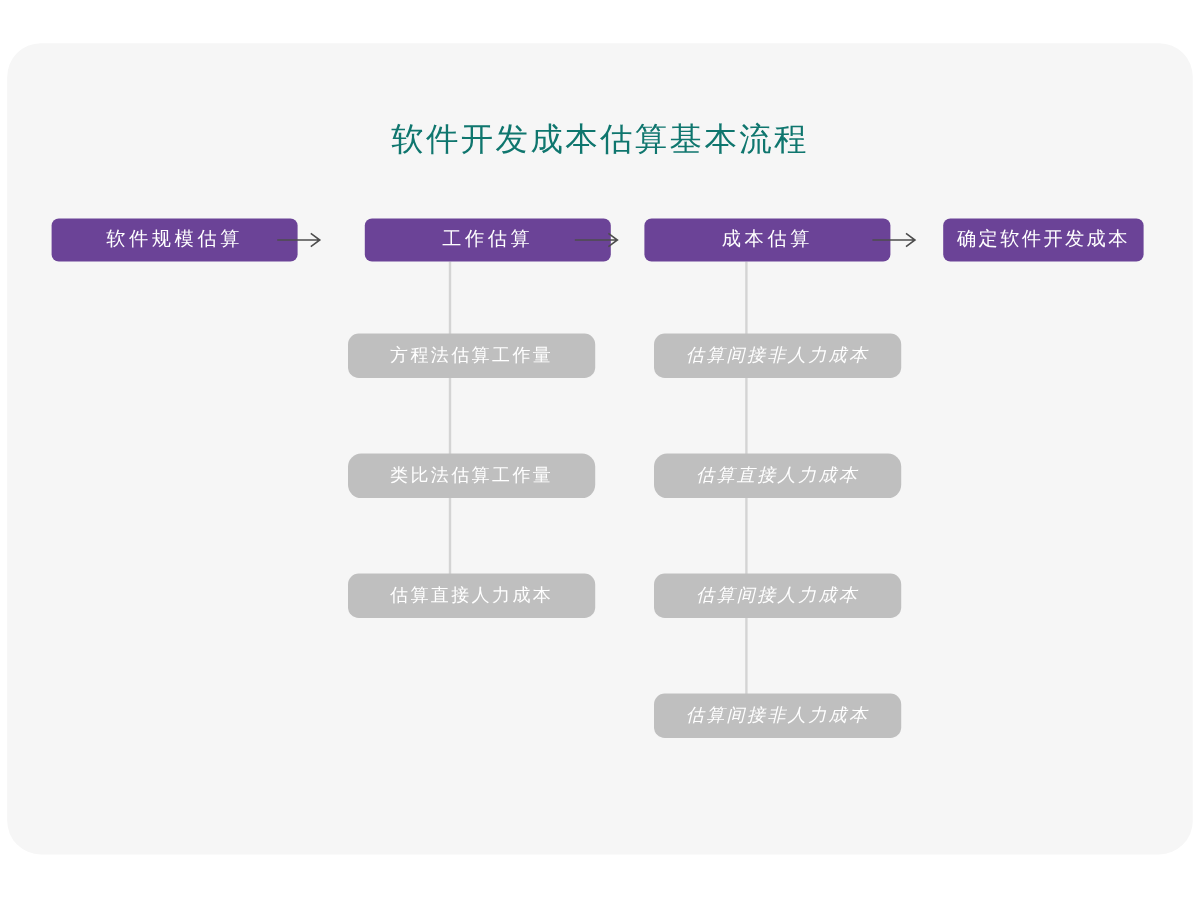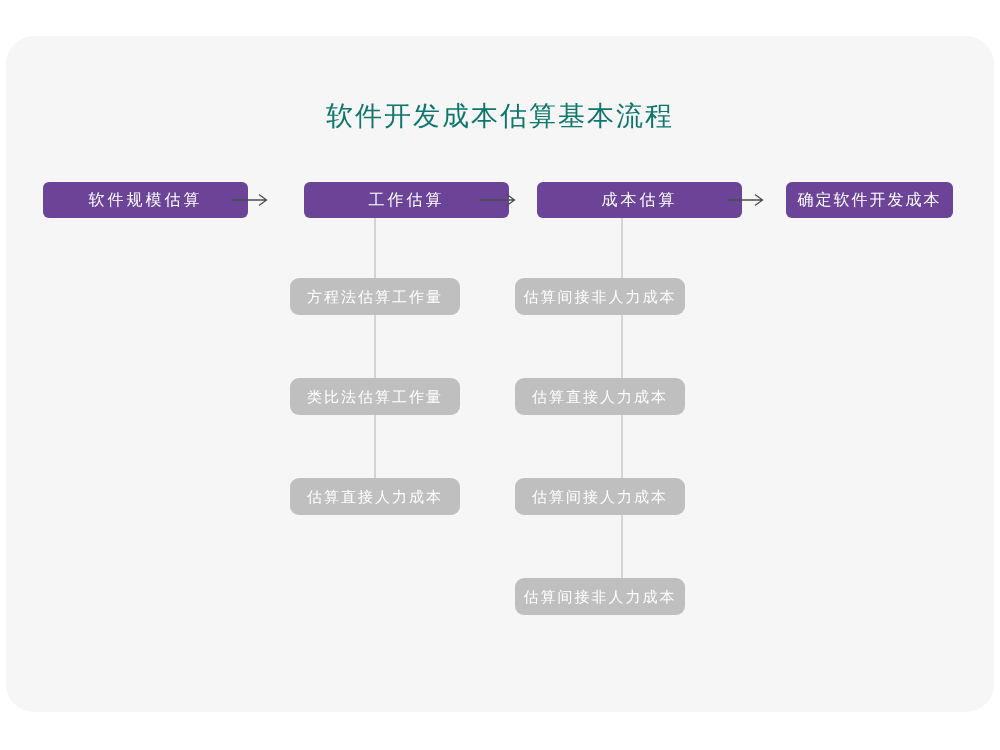--- a/index.html
+++ b/index.html
@@ -39,36 +39,36 @@
   }
   .primary {
     top: 182px;
     width: 205px;
     background: #6b4397;
     border-radius: 6px;
     font-size: 16px;
     letter-spacing: 3px;
   }
   .sub {
-    width: 170px;
+    width: 206px;
     height: 37px;
     line-height: 37px;
     background: #bfbfbf;
     border-radius: 9px;
     font-size: 15px;
     letter-spacing: 2px;
   }
   .p1 { left: 43px; }
   .p2 { left: 304px; }
   .p3 { left: 537px; }
   .p4 { left: 786px; width: 167px; letter-spacing: 2px; }
   .col-work { left: 290px; }
-  .col-cost { left: 515px; }
+  .col-cost { left: 545px; font-style: italic; }
   .r1 { top: 278px; }
-  .r2 { top: 378px; }
+  .r2 { top: 378px; border-radius: 11px; }
   .r3 { top: 478px; }
   .r4 { top: 578px; }
   .arrow {
     position: absolute;
     top: 193px;
     width: 40px; height: 14px;
     z-index: 2;
   }
   .a1 { left: 230px; }
   .a2 { left: 478px; }

